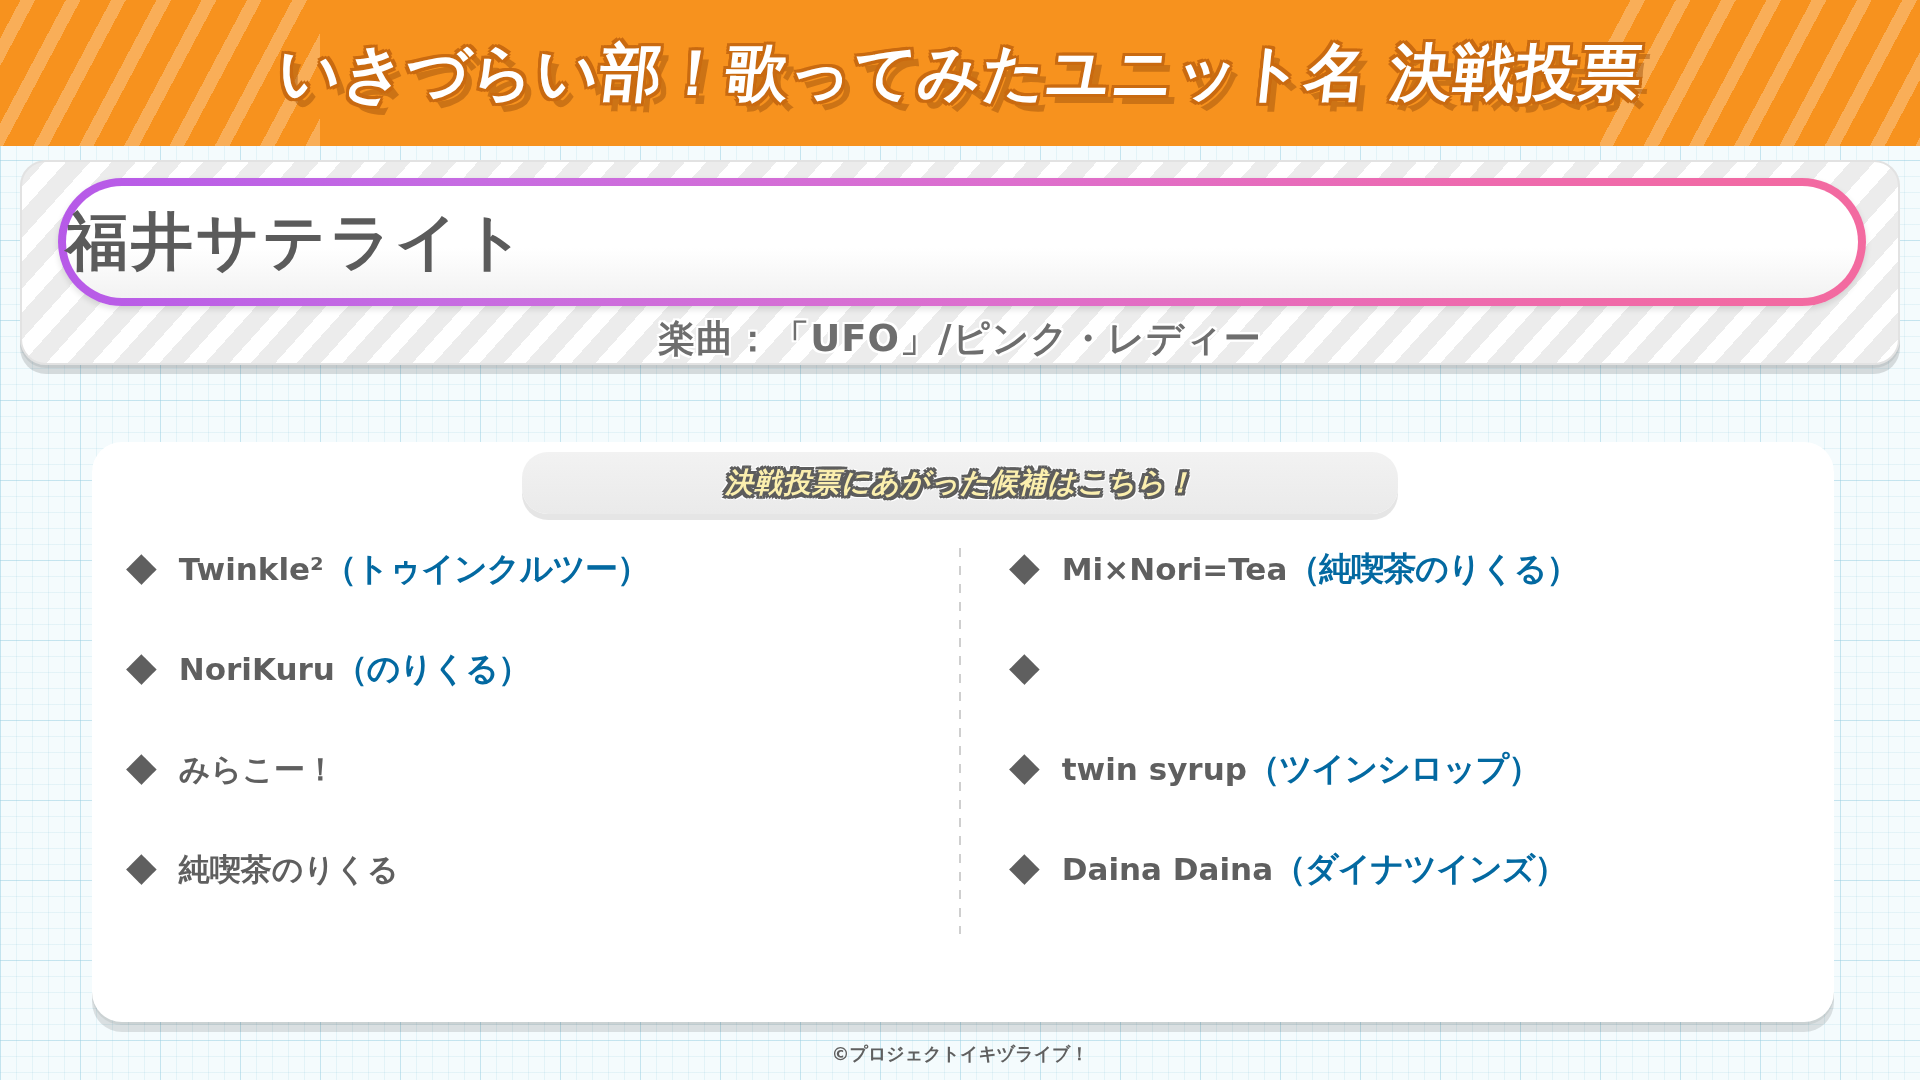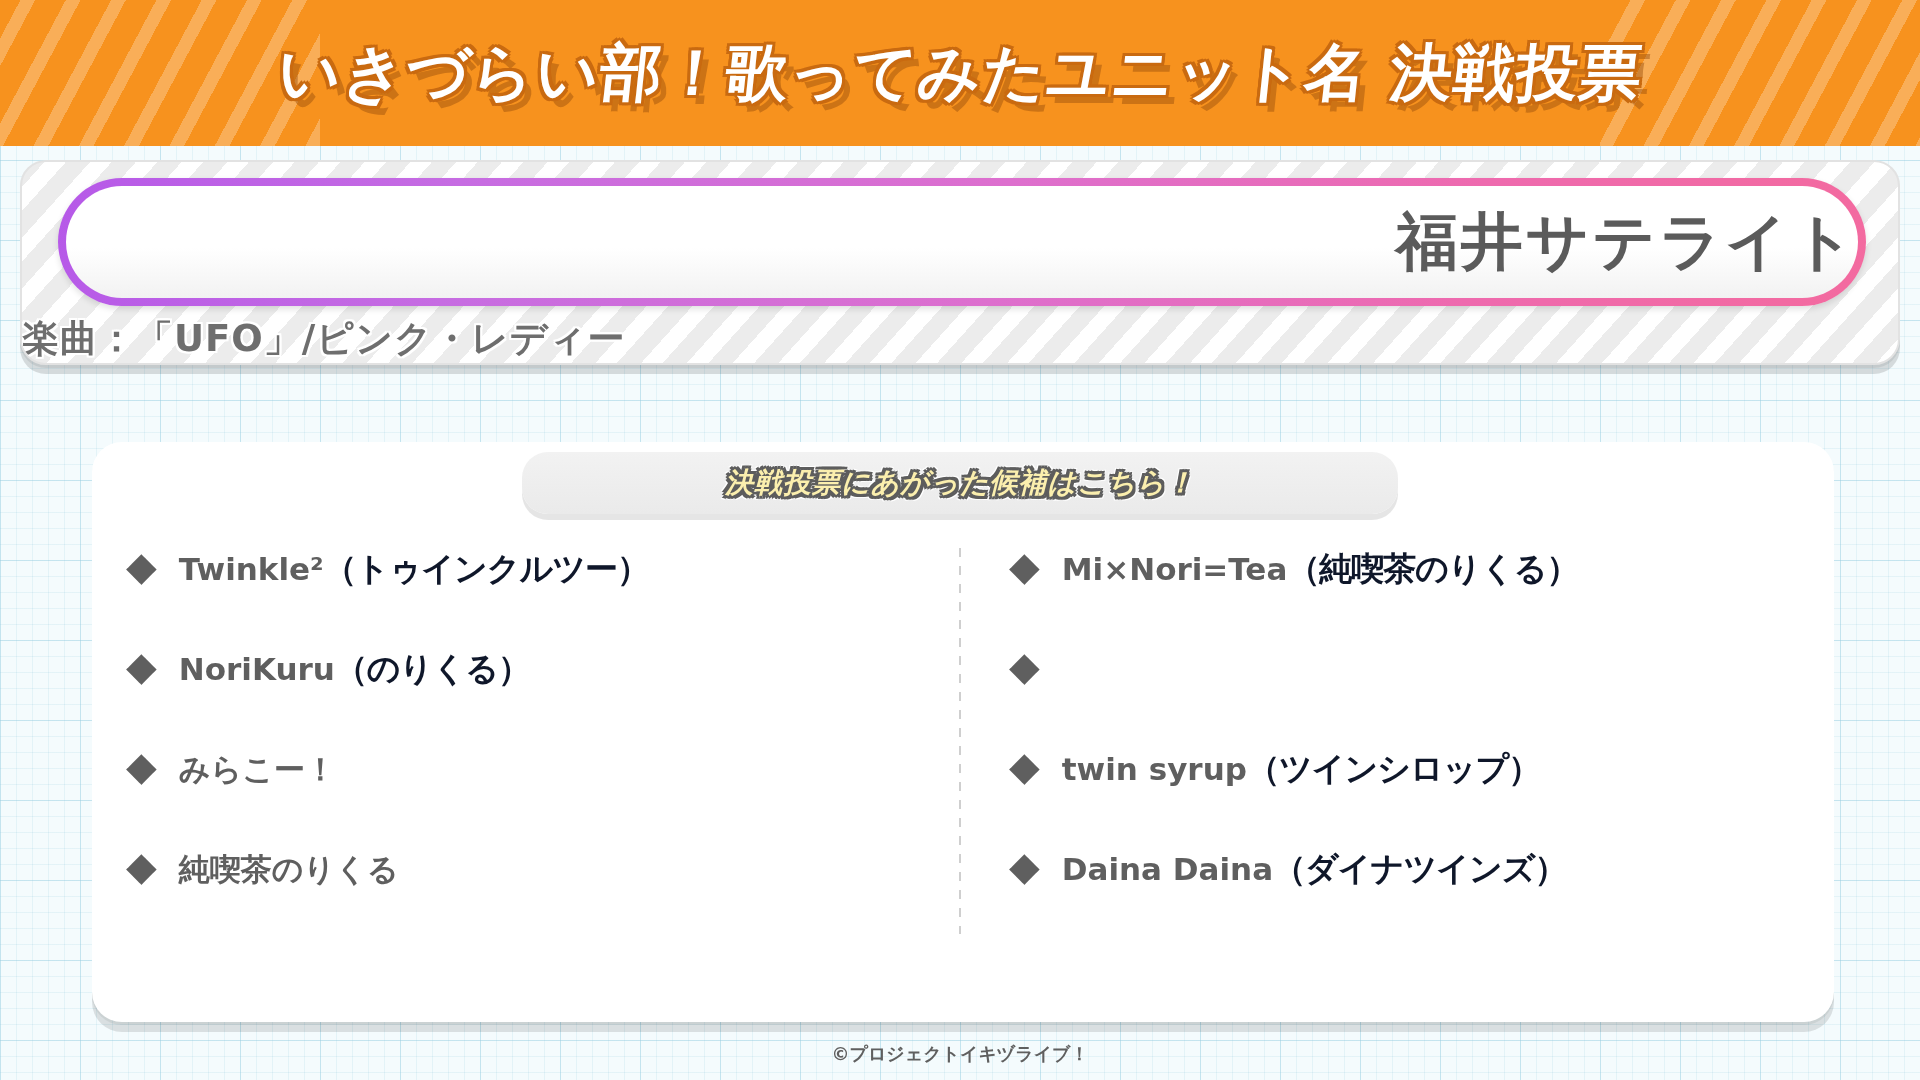--- a/index.html
+++ b/index.html
@@ -80,36 +80,36 @@
     width:1808px; height:128px;
     border-radius:64px;
     padding:8px;
     background:linear-gradient(100deg,#b659e8 0%, #c66ce2 22%, #dd6fce 52%, #ee6aae 78%, #f36a9f 100%);
     box-shadow:0 3px 6px rgba(0,0,0,.12);
   }
   #title-pill {
     width:100%; height:100%;
     border-radius:58px;
     background:linear-gradient(#ffffff 0%, #ffffff 55%, #f2f2f2 100%);
-    display:flex; align-items:center; justify-content:flex-end;
+    display:flex; align-items:center; justify-content:flex-start;
   }
   #unit-title {
     font-family:"DejaVu Sans", sans-serif;
     font-weight:bold;
     font-size:62px;
     line-height:1;
     color:#5b5b5b;
     letter-spacing:3px;
     white-space:nowrap;
   }
 
   #song-line {
     position:absolute; left:0; right:0; top:150px;
     height:52px;
-    display:flex; align-items:center; 
+    display:flex; align-items:center; justify-content:center;
   }
   #song-text {
     font-family:"DejaVu Sans", sans-serif;
     font-weight:bold;
     font-size:37px;
     line-height:1;
     color:#6e6e6e;
     letter-spacing:1px;
     text-shadow:
       -2px -2px 0 #fff, 2px -2px 0 #fff,
@@ -199,21 +199,21 @@
     font-size:31px;
     line-height:1;
     color:#5f5f5f;
     letter-spacing:0px;
   }
   .cand-reading {
     font-family:"DejaVu Sans", sans-serif;
     font-weight:bold;
     font-size:33px;
     line-height:1;
-    color:#0f172a;
+    color:#0369a1;
     letter-spacing:-1px;
   }
 
   
   #footer {
     position:absolute; left:0; right:0; bottom:14px;
     text-align:center;
   }
   #footer-text {
     font-family:"DejaVu Sans", sans-serif;

